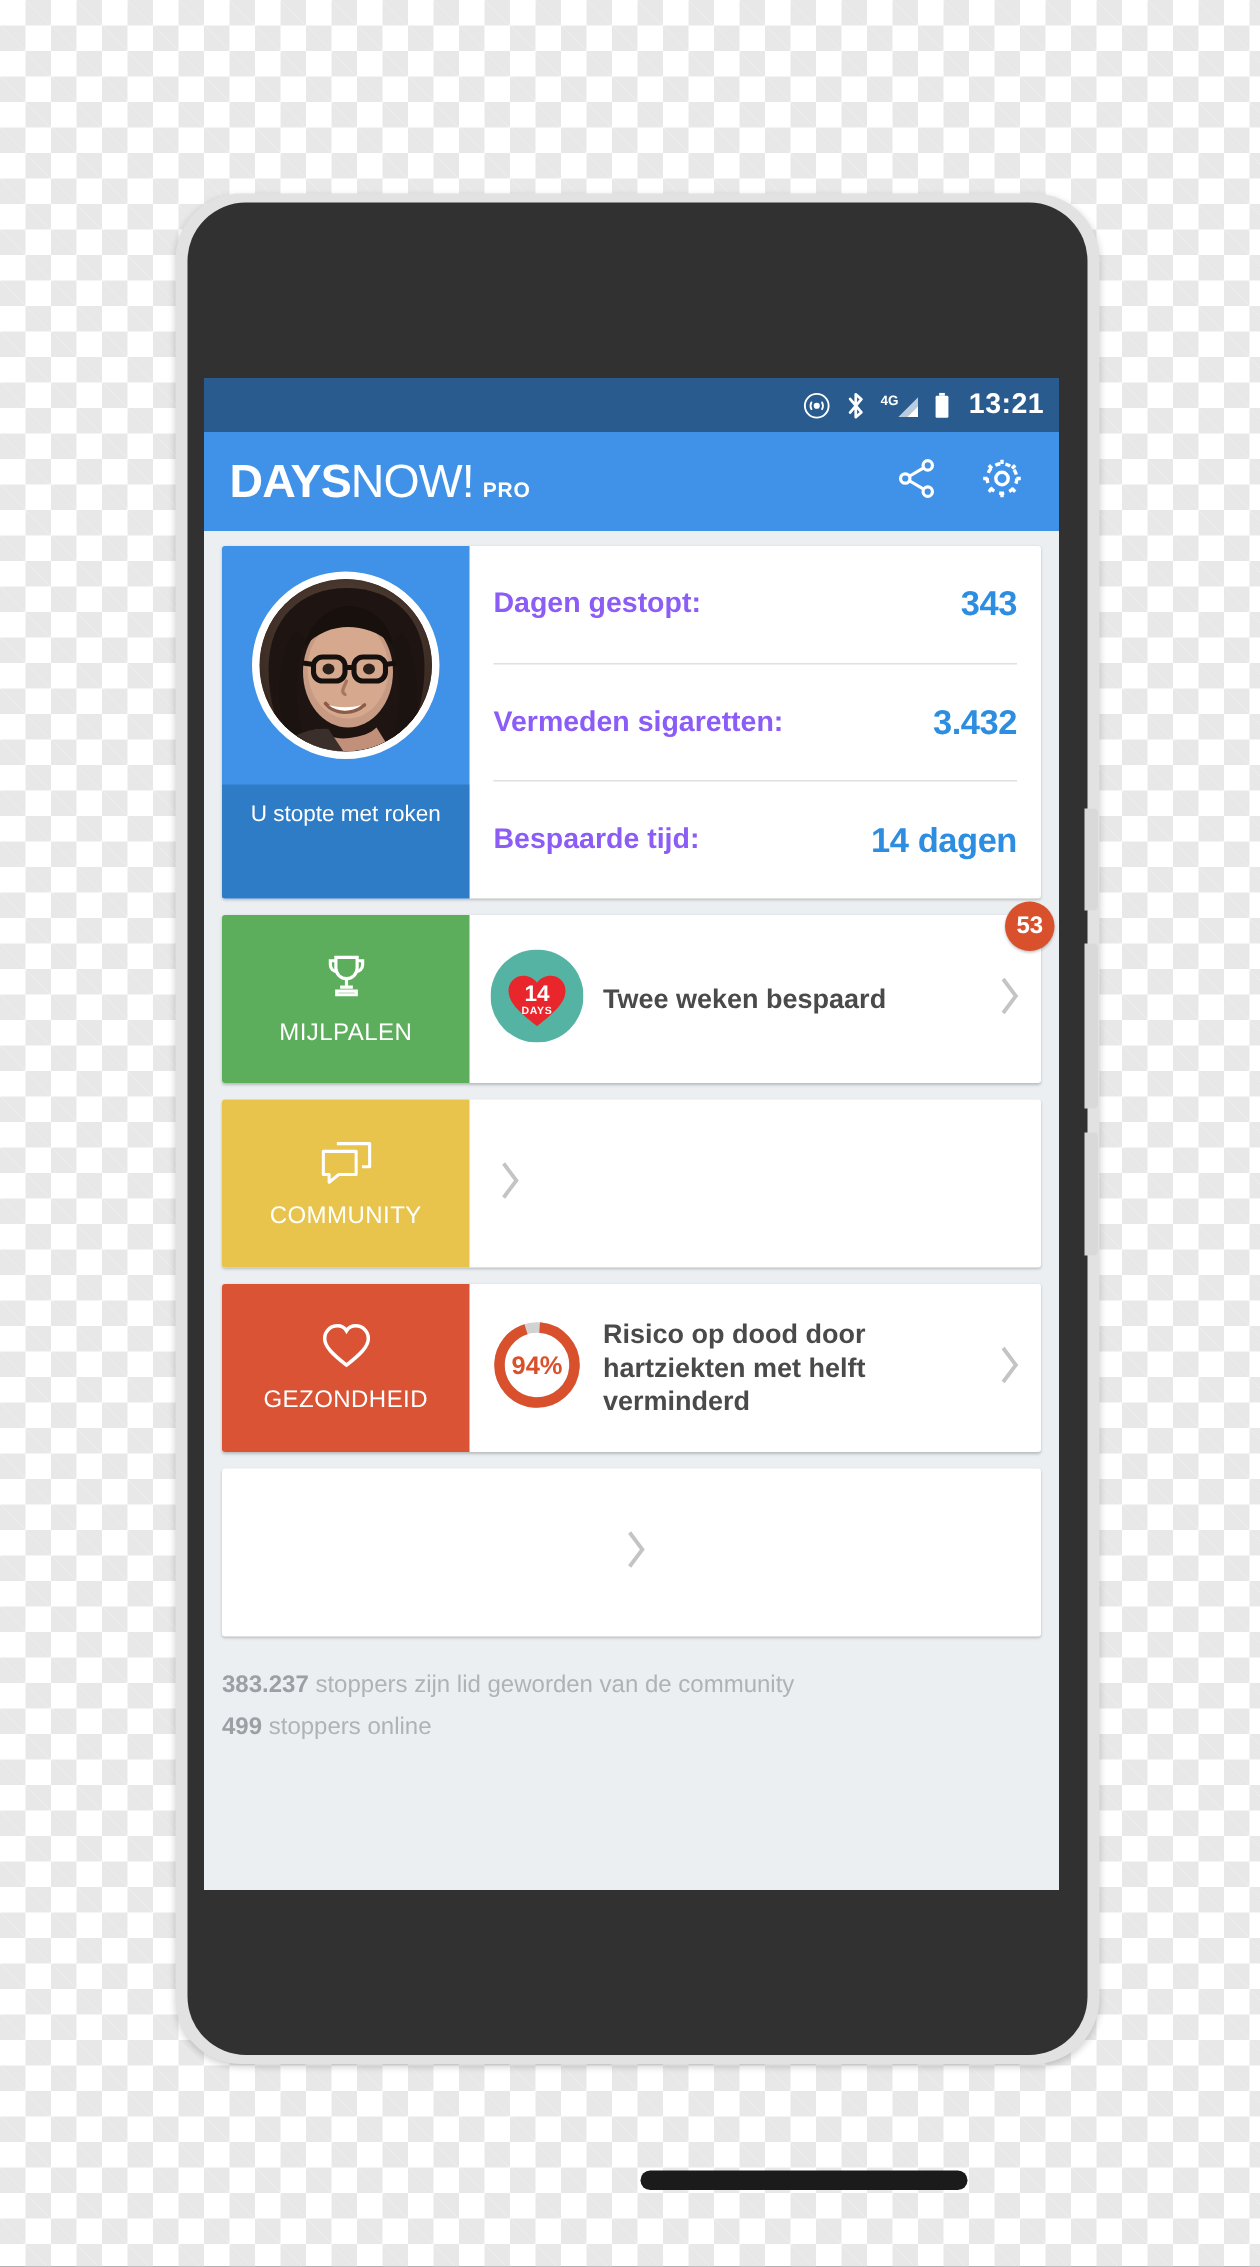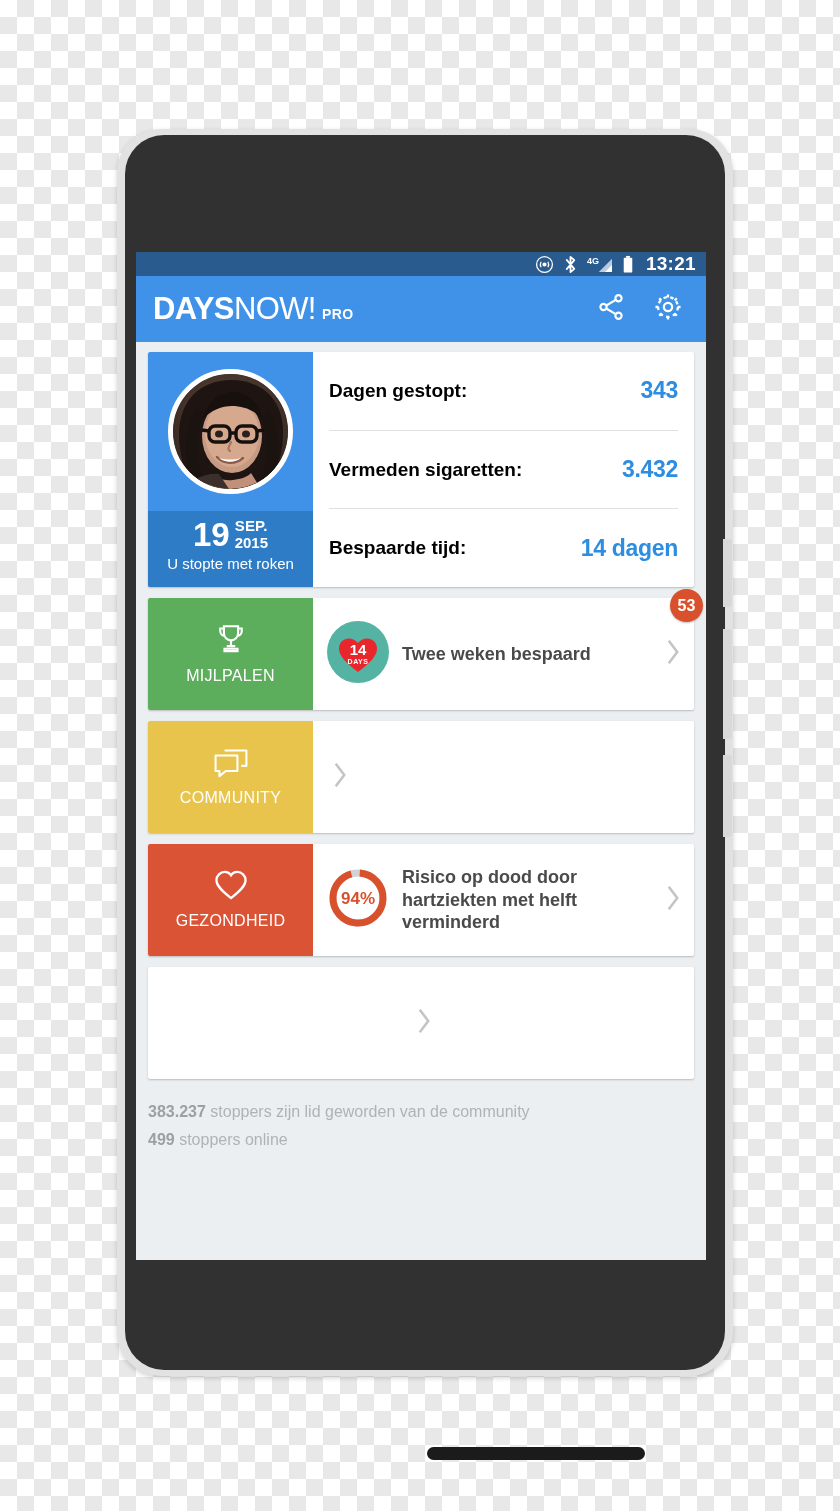--- a/index.html
+++ b/index.html
@@ -62,21 +62,21 @@
   
   #screen{
     position:absolute;left:136px;top:252px;
     width:570px;height:1008px;
     background:#eceff1;
     overflow:hidden;
   }
 
   
   #statusbar{
-    height:24px;background:#2a5b8e;
+    height:36px;background:#2a5b8e;
     display:flex;align-items:center;justify-content:flex-end;
     padding-right:10px;box-sizing:border-box;
     color:#ffffff;
   }
   .sb-icon{margin-left:9px;display:flex;align-items:center;}
   #sb-time{
     font-size:19px;font-weight:bold;margin-left:12px;
     letter-spacing:.3px;
   }
 
@@ -139,21 +139,21 @@
   #date-mon{font-size:15px;font-weight:bold;letter-spacing:.2px;}
   #date-year{font-size:15px;font-weight:bold;}
   #date-sub{font-size:15px;margin-top:4px;}
 
   #stats-list{flex:1;padding:0 16px;box-sizing:border-box;display:flex;flex-direction:column;}
   .stat-row{
     flex:1;display:flex;align-items:center;justify-content:space-between;
     border-bottom:1px solid #e0e0e0;
   }
   .stat-row:last-child{border-bottom:none;}
-  .stat-label{font-size:19px;font-weight:bold;color:#000000;}
+  .stat-label{font-size:19px;font-weight:bold;color:#8b5cf6;}
   .stat-value{font-size:23px;font-weight:bold;color:#2d8de0;letter-spacing:-.3px;}
 
   
   .sec-card{height:112px;}
   .sec-tile{
     width:165px;flex:0 0 165px;
     display:flex;flex-direction:column;
     align-items:center;justify-content:center;
     color:#fff;border-radius:2px 0 0 2px;
     position:relative;
@@ -310,27 +310,20 @@
               <path d="M58 68c-2 5-4 7-1 9" fill="none" stroke="#a9775f" stroke-width="2.2" stroke-linecap="round"></path>
               <path d="M44 83c6 7 18 8 26 1" fill="none" stroke="#8d5c48" stroke-width="2.4" stroke-linecap="round"></path>
               <path d="M46 84c6 5 16 5 22 0-7 2-15 2-22 0Z" fill="#fdfdfd"></path>
 
               <path d="M38 100c6 5 14 7 22 6 8-1 14-3 18-7l10 16H28Z" fill="#c0907a"></path>
               <path d="M18 108c8-6 20-9 28-8l10 15H14Z" fill="#3a2f2a"></path>
             </g>
           </svg>
         </div>
         <div id="datebox">
-          <div id="date-row">
-            <span id="date-day">19</span>
-            <span id="date-my">
-              <div id="date-mon">SEP.</div>
-              <div id="date-year">2015</div>
-            </span>
-          </div>
           <div id="date-sub">U stopte met roken</div>
         </div>
       </div>
       <div id="stats-list">
         <div class="stat-row">
           <span class="stat-label">Dagen gestopt:</span>
           <span class="stat-value">343</span>
         </div>
         <div class="stat-row">
           <span class="stat-label">Vermeden sigaretten:</span>

